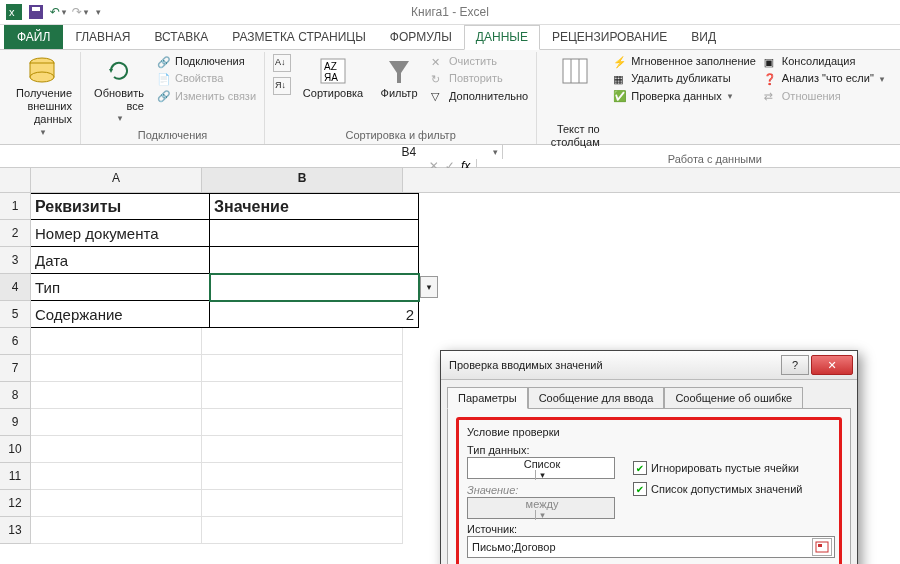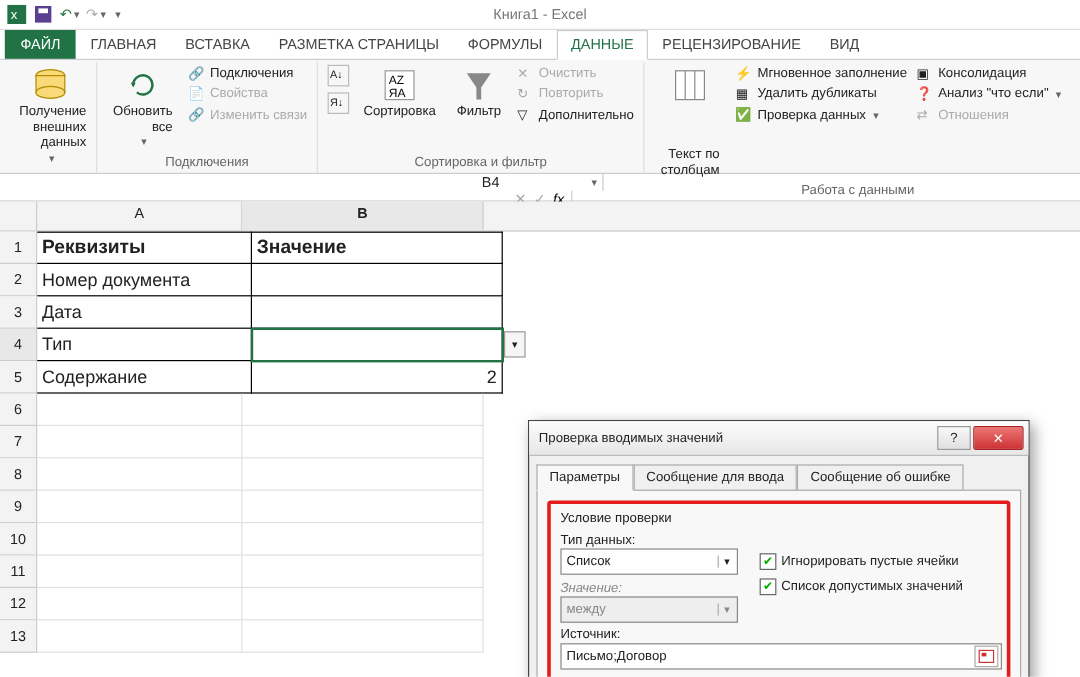--- a/index.html
+++ b/index.html
@@ -128,21 +128,21 @@
   .dlg-ctrl { display:flex; gap:2px;}
   .dlg-ctrl-btn { width:26px; height:18px; border:1px solid #999; background:linear-gradient(#f8f8f8,#e0e0e0); display:flex; align-items:center; justify-content:center; font-size:11px;}
   .dlg-ctrl-btn.close { background:linear-gradient(#e77,#c33); color:#fff; border-color:#a22; border-radius:2px; width:40px;}
   .dlg-tabs { display:flex; padding:6px 6px 0 6px; gap:0;}
   .dlg-tab { padding:4px 10px; border:1px solid #aaa; background:#f0f0f0; position:relative; top:1px; cursor:pointer;}
   .dlg-tab.active { background:#f8f8f8; border-bottom:1px solid #f8f8f8; z-index:2;}
   .dlg-body { border:1px solid #aaa; margin:0 6px 6px 6px; background:#f8f8f8; padding:8px;}
   .highlight { border:3px solid #e41b1b; border-radius:3px; padding:6px 8px 12px 8px; margin-bottom:8px;}
   .fld-row { display:flex; gap:18px; align-items:flex-start; margin:4px 0;}
   .fld-col { display:flex; flex-direction:column; gap:1px;}
-  .dropdown { border:1px solid #888; background:#fff; height:20px; display:flex; align-items:center; justify-content:space-between; padding:0 2px 0 4px; width:140px;}
+  .dropdown { border:1px solid #888; background:#fff; height:20px; display:flex; align-items:center; justify-content:space-between; padding:0 2px 0 4px; width:140px;flex-direction:column;}
   .dropdown.disabled { background:#eee; color:#888;}
   .dropdown .dd { border-left:1px solid #aaa; padding:0 4px; font-size:9px;}
   .chk { display:flex; align-items:center; gap:4px; margin:3px 0;}
   .chk-box { width:12px; height:12px; border:1px solid #666; background:#fff; display:flex; align-items:center; justify-content:center; font-size:10px; color:#0a0;}
   .source-in { border:1px solid #888; background:#fff; height:20px; display:flex; align-items:center; justify-content:space-between; padding:0 2px 0 4px; width:360px;}
   .refbtn { width:18px; height:16px; border:1px solid #aaa; display:flex; align-items:center; justify-content:center;}
   .lbl-dis { color:#888;font-style:italic; }
 </style>
 </head>
 <body>

